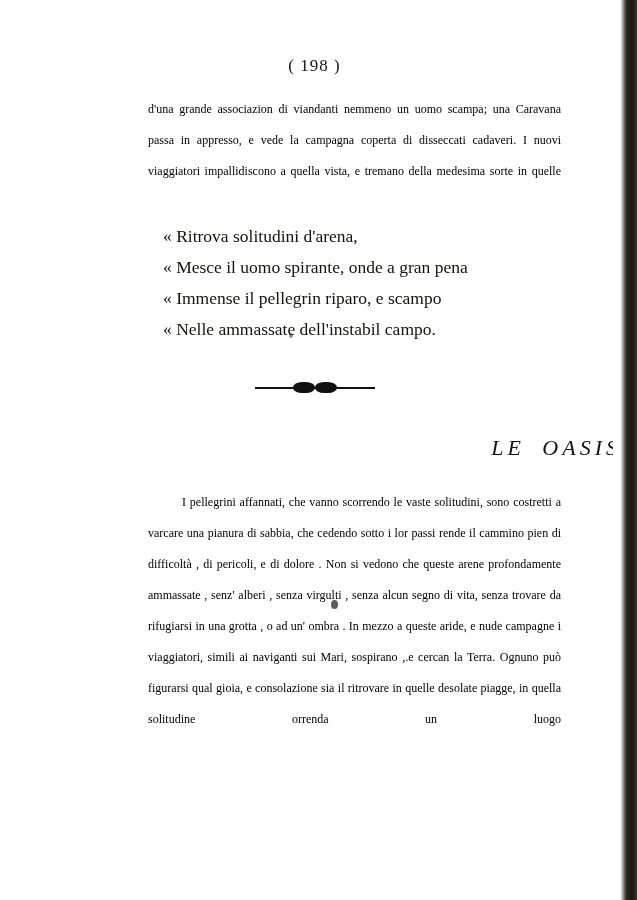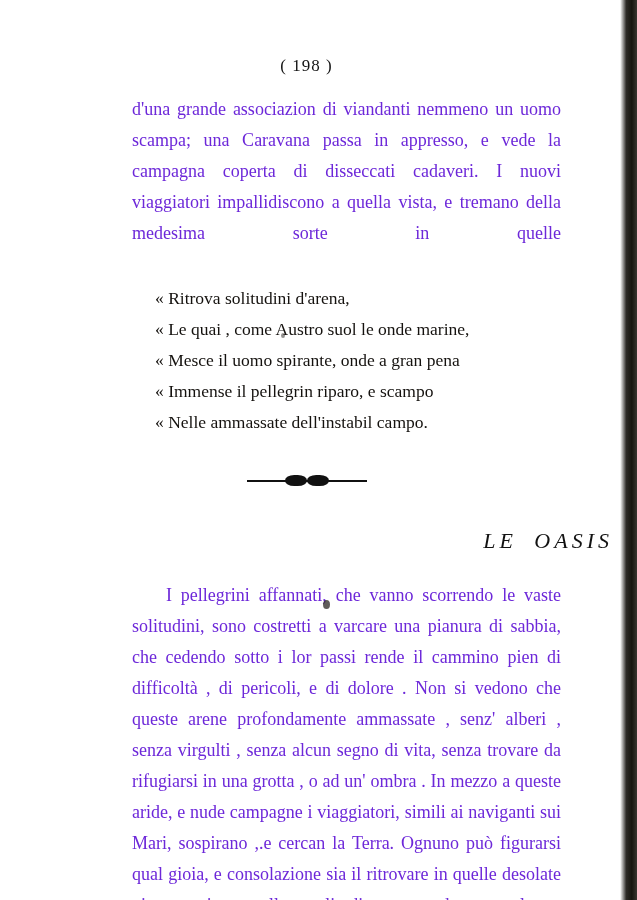--- a/index.html
+++ b/index.html
@@ -19,44 +19,44 @@
   .scan-edge {
     position: absolute;
     top: 0;
     right: 0;
     width: 24px;
     height: 900px;
     background: linear-gradient(to right, #ffffff 0%, #ffffff 30%, #2e2b28 55%, #17150f 78%, #3a3630 100%);
   }
   .page {
     position: absolute;
-    left: 0;
+    left: 8px;
     top: 0;
     width: 613px;
     height: 900px;
   }
   .folio {
     text-align: center;
     font-size: 17px;
     letter-spacing: 1px;
     margin-top: 56px;
     color: #141414;
     font-family: "Liberation Serif", serif;
   }
   .body-block {
     margin: 18px 0 0 0;
     padding: 0 48px 0 128px;
   }
   p.para {
-    margin: 4px;
-    font-size: 18px;
+    margin: 12px;
+    font-size: 12px;
     line-height: 31px;
     text-align: justify;
     text-align-last: justify;
-    color: #6d28d9;
+    color: #000000;
   }
   .verse {
     margin: 34px 0 0 0;
     padding-left: 155px;
     padding-right: 40px;
   }
   .verse .line {
     font-size: 17.5px;
     line-height: 31px;
     white-space: nowrap;
@@ -119,21 +119,20 @@
 <div class="page">
 
   <div class="folio">( 198 )</div>
 
   <div class="body-block">
     <p class="para">d'una grande associazion di viandanti nemmeno un uomo scampa; una Caravana passa in appresso, e vede la campagna coperta di disseccati cadaveri. I nuovi viaggiatori impallidiscono a quella vista, e tremano della medesima sorte in quelle</p>
   </div>
 
   <div class="verse">
     <div class="line">« Ritrova solitudini d'arena,</div>
-    <div class="line">« Le quai , come Austro suol le onde marine,</div>
     <div class="line">« Mesce il uomo spirante, onde a gran pena</div>
     <div class="line">« Immense il pellegrin riparo, e scampo</div>
     <div class="line">« Nelle ammassate dell'instabil campo.</div>
   </div>
 
   <div class="ornament">
     <div class="bar"></div>
     <div class="lozenge l"></div>
     <div class="lozenge r"></div>
   </div>

